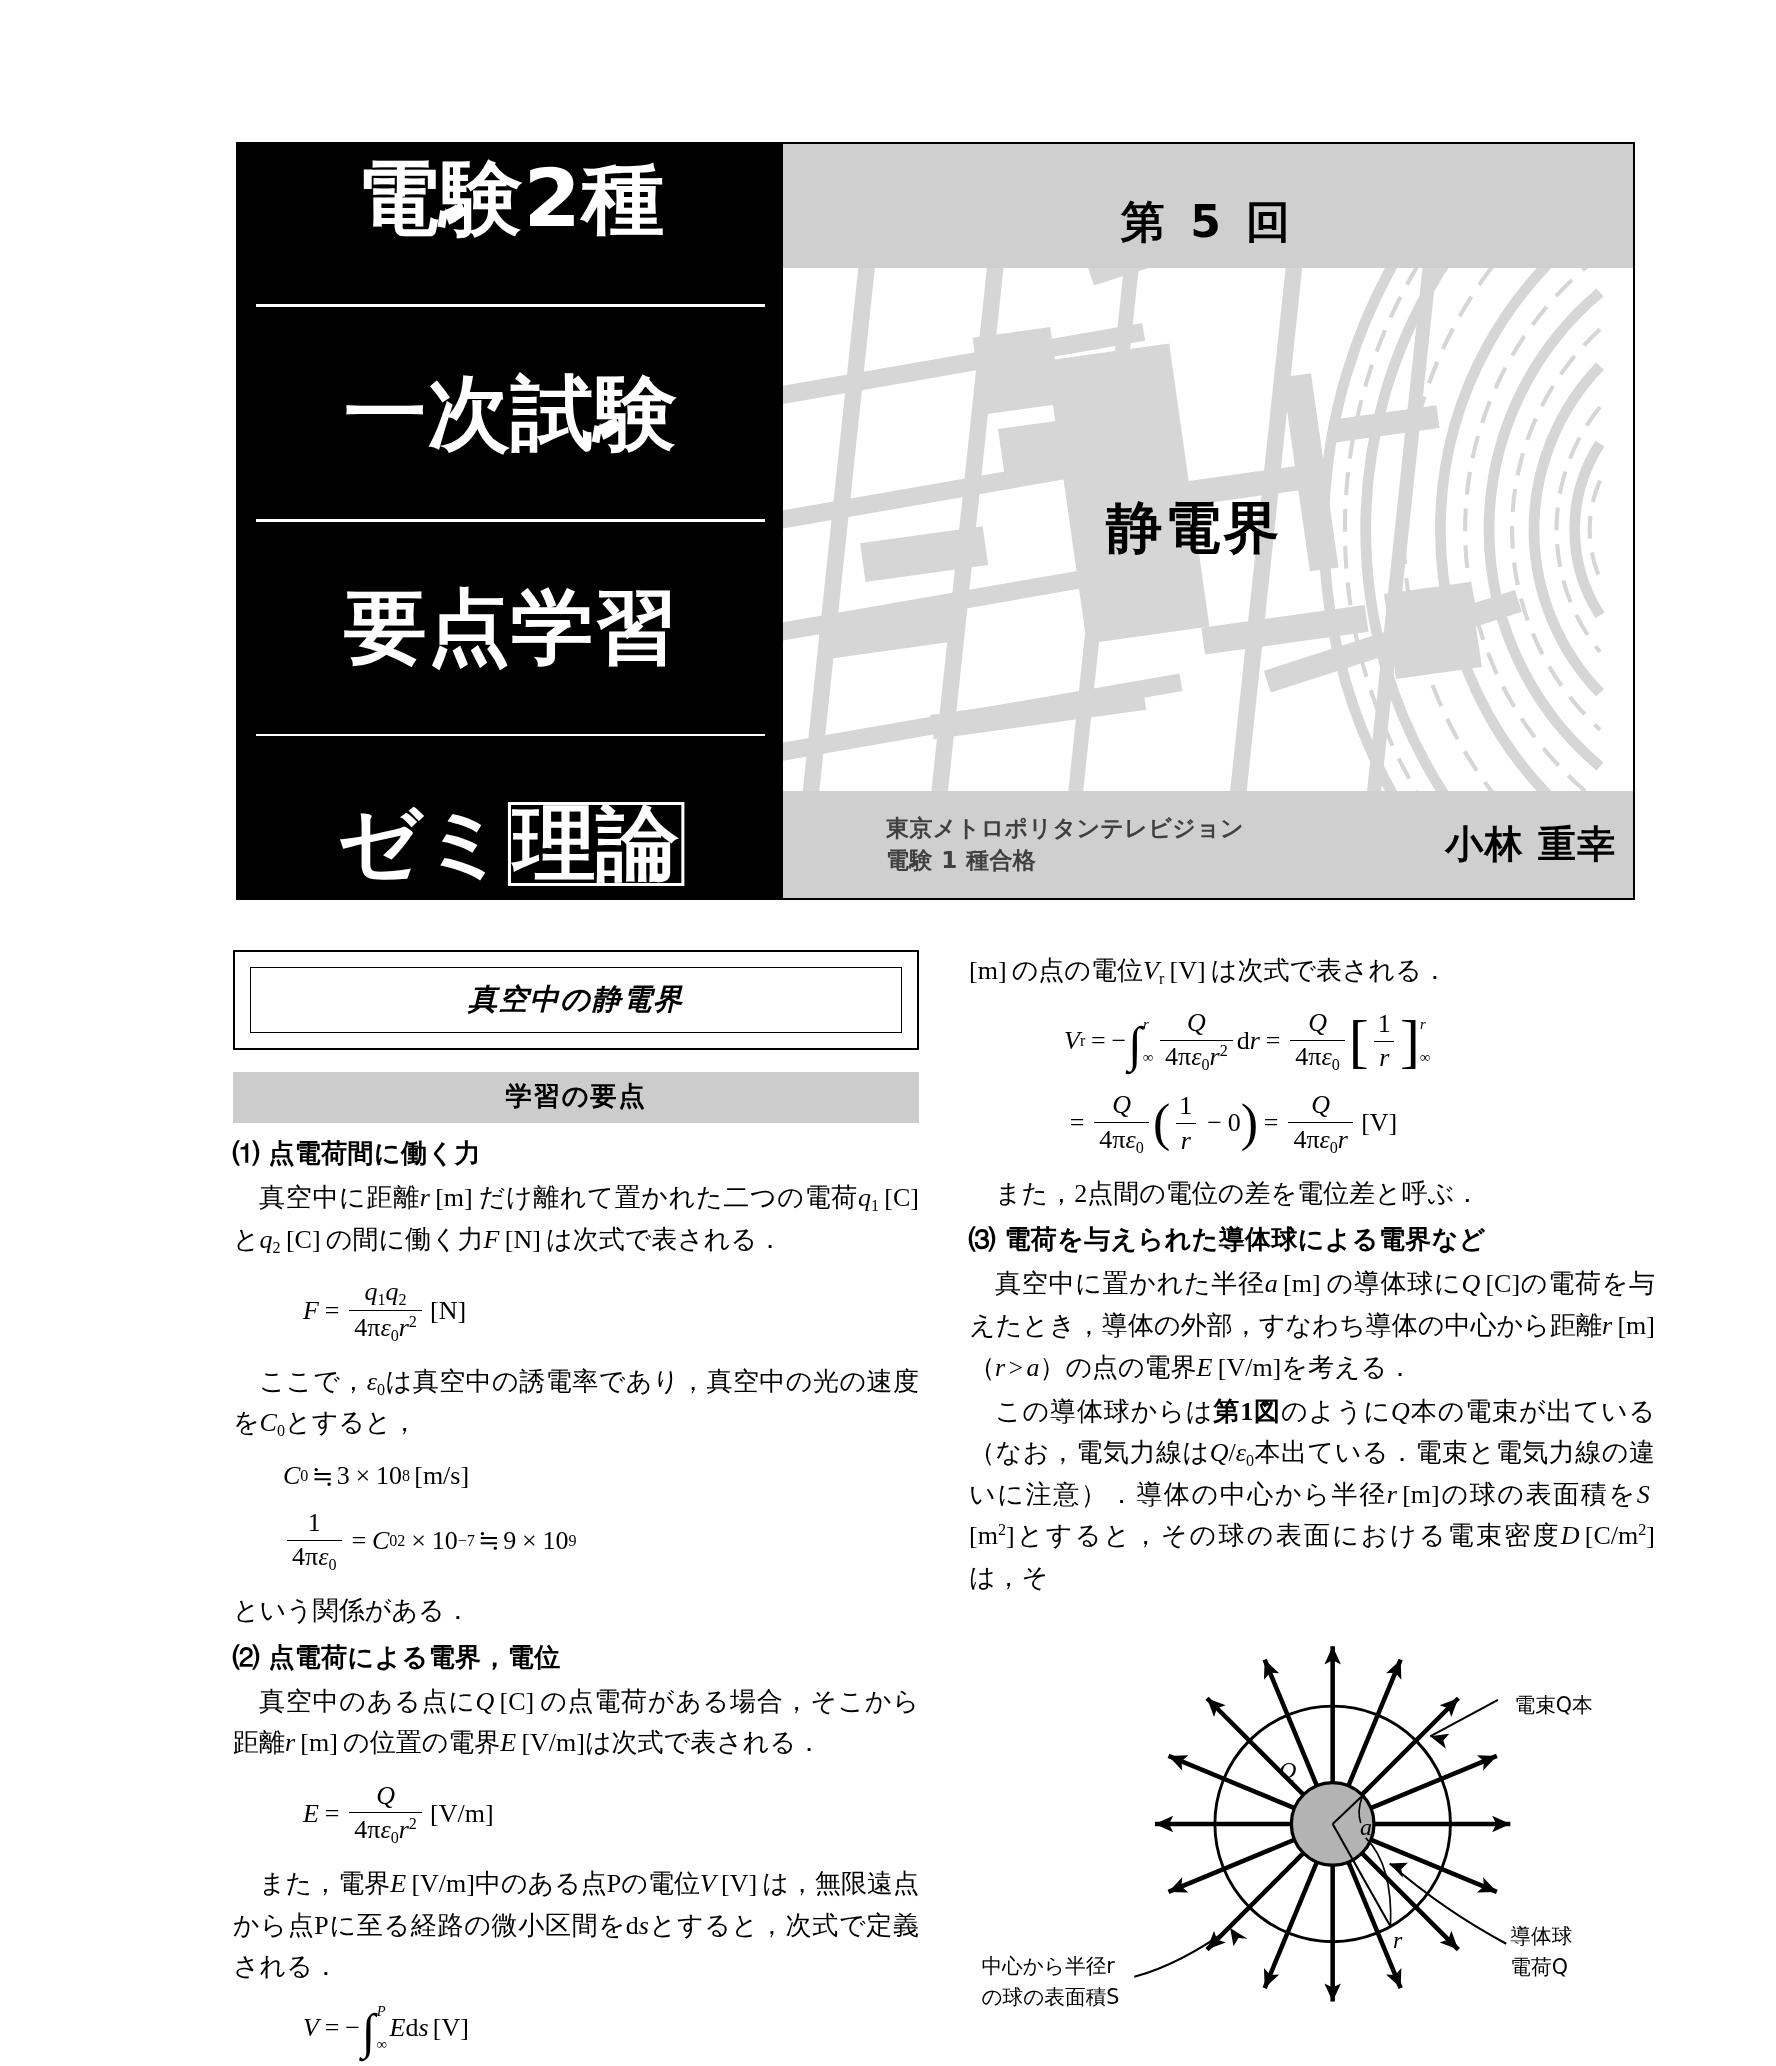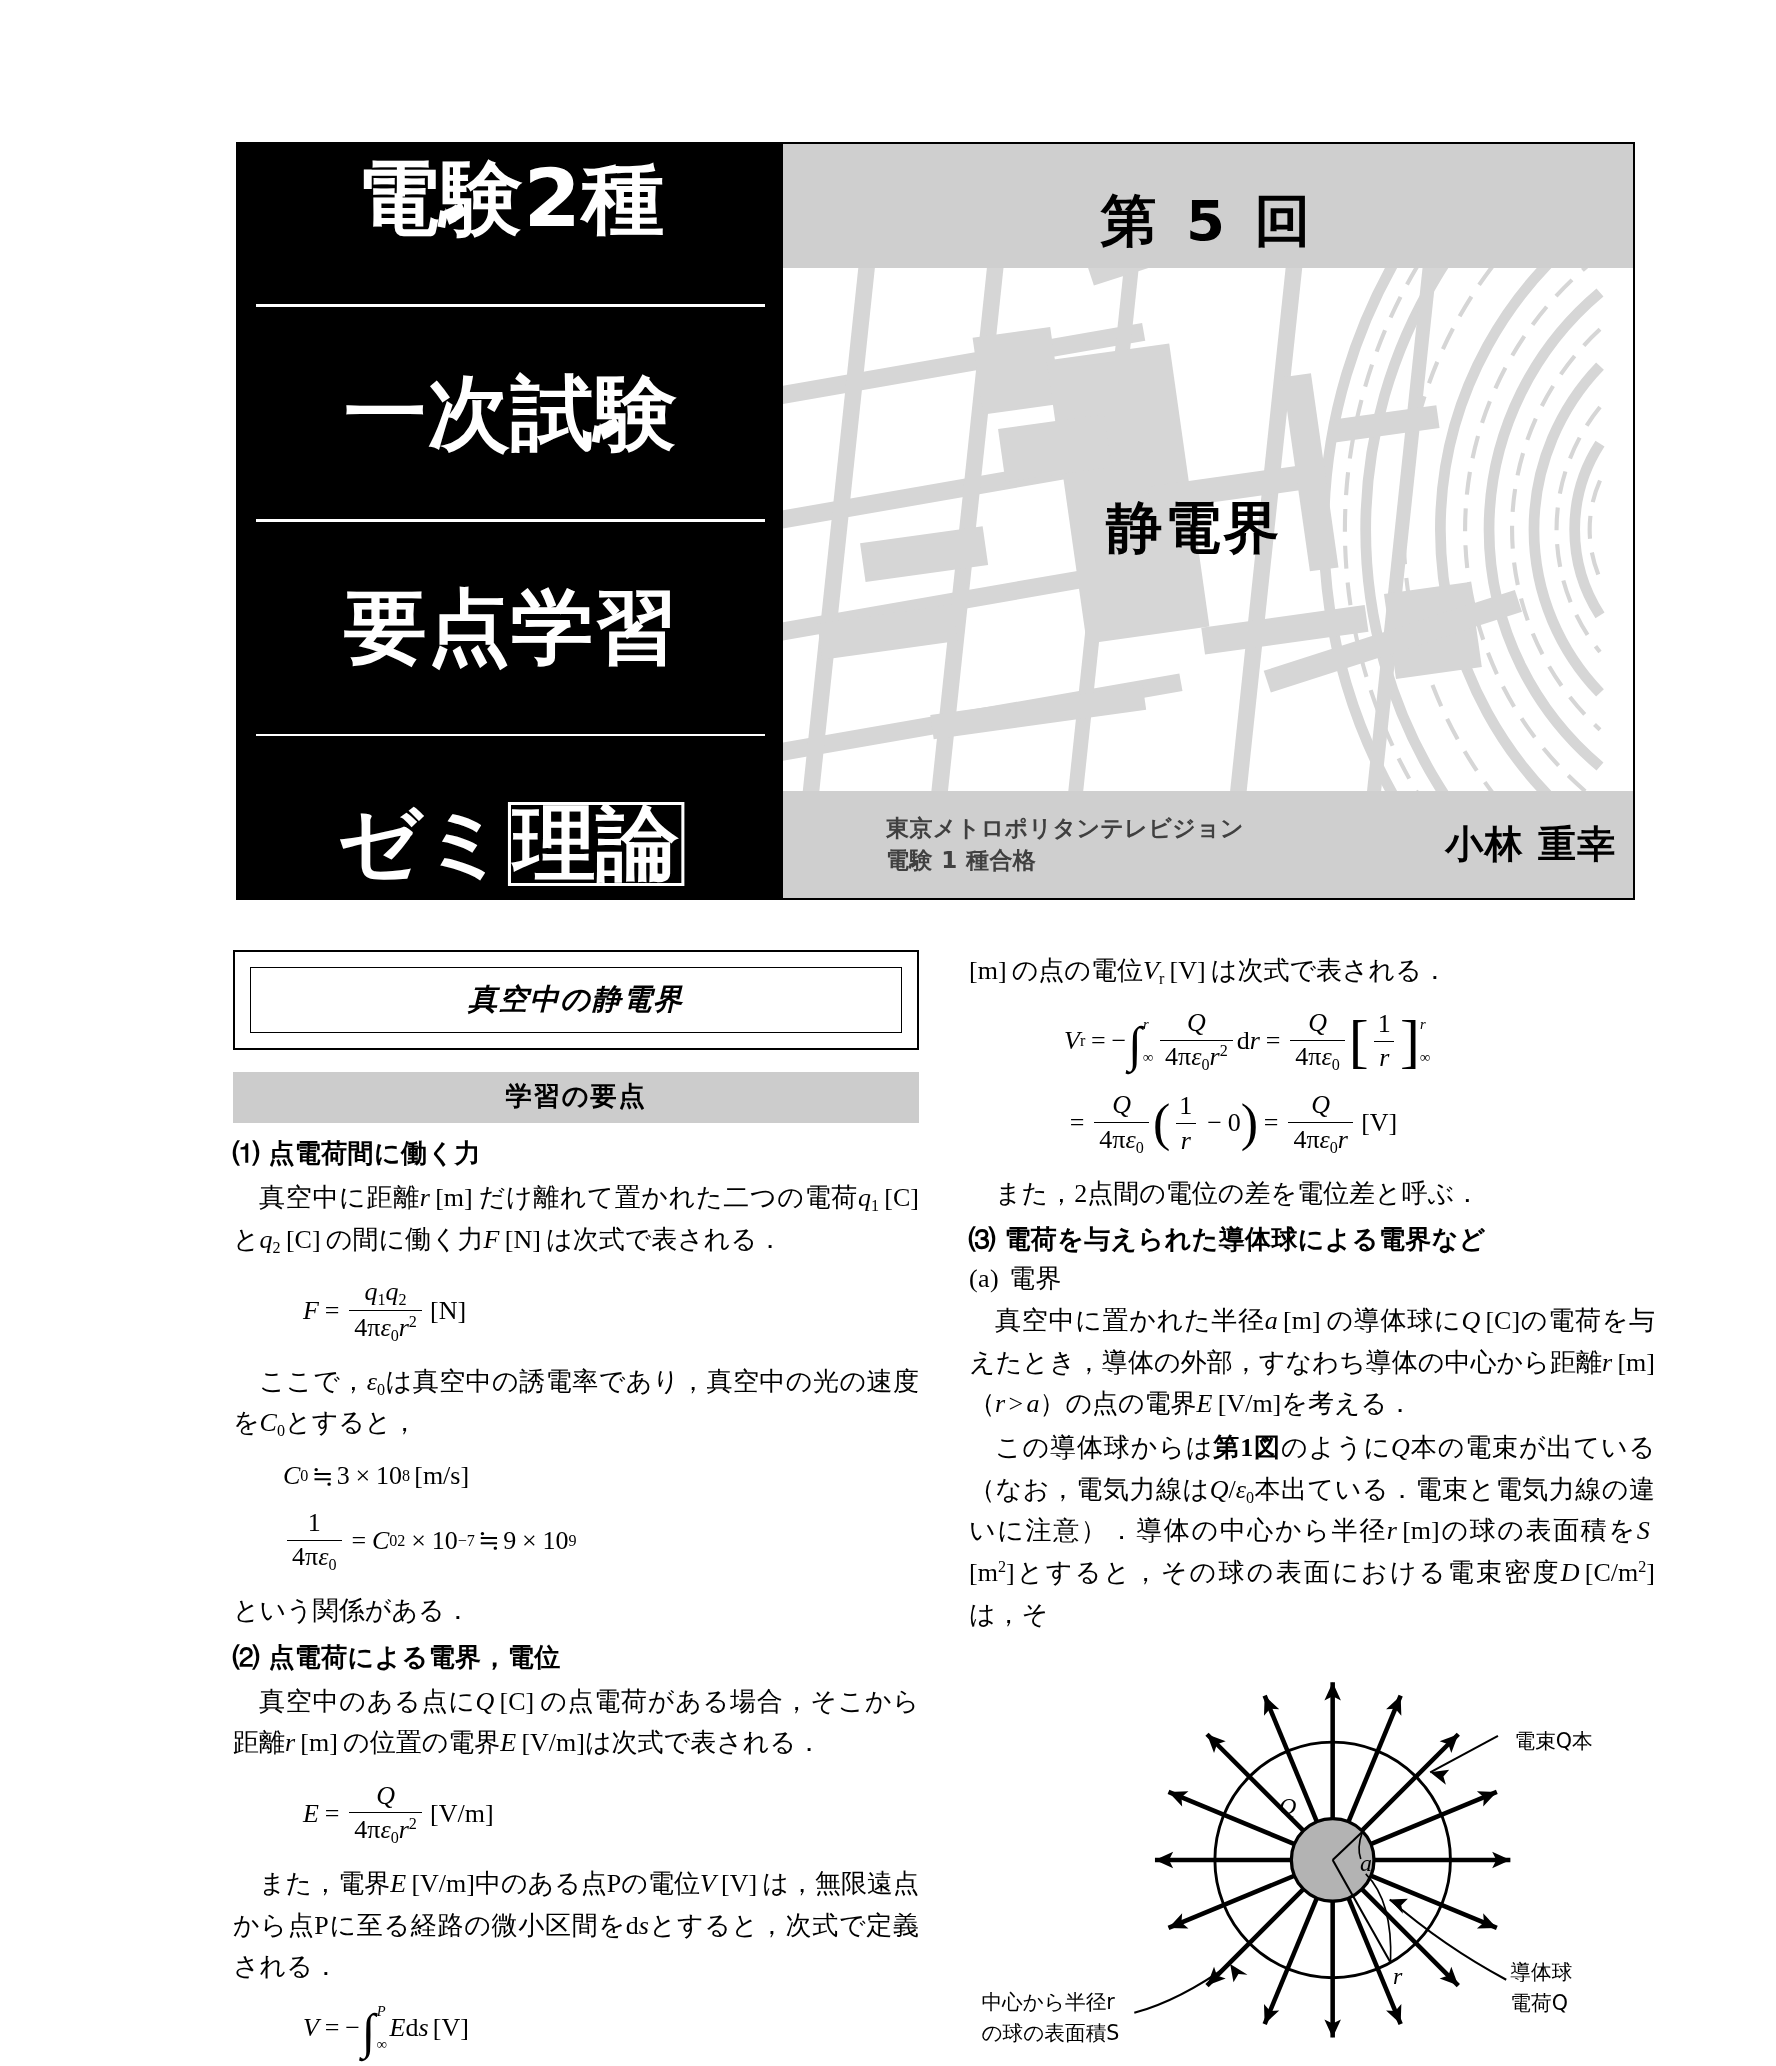--- a/index.html
+++ b/index.html
@@ -33,21 +33,21 @@
 
   .mast-right{
     flex:1;position:relative;background:#d2d2d2;overflow:hidden;
   }
   .mast-issue{
     position:relative;z-index:5;height:124px;background:#cfcfcf;
     display:flex;align-items:center;justify-content:center;
   }
   .mast-issue span{
     font-family:"DejaVu Sans","Liberation Sans",sans-serif;font-weight:700;
-    font-size:56px;letter-spacing:5px;color:#000;margin-top:32px;
+    font-size:44px;letter-spacing:5px;color:#000;margin-top:32px;
   }
   .mast-art{position:absolute;left:0;top:124px;right:0;bottom:107px;background:#fff;overflow:hidden;}
   .mast-art svg{position:absolute;left:0;top:0;width:100%;height:100%;}
   .mast-theme{
     position:absolute;z-index:6;left:0;right:0;top:46%;
     text-align:center;
     font-family:"DejaVu Sans","Liberation Sans",sans-serif;font-weight:700;
     font-size:56px;letter-spacing:2.5px;color:#000;
     transform:translateX(-14px);
   }
@@ -404,23 +404,20 @@
       </span>
       <span class="mu unit">[V]</span>
     </div>
 
     <p class="body ind">また，2点間の電位の差を電位差と呼ぶ．</p>
 
     <div class="h-item">
       <span class="num">⑶</span><span>電荷を与えられた導体球による電界など</span>
     </div>
 
-    <div class="h-sub">
-      <span class="num">(a)</span><span>電界</span>
-    </div>
 
     <p class="body ind">
       真空中に置かれた半径<span class="mi">a</span> <span class="mu">[m]</span> の導体球に<span class="mi">Q</span> <span class="mu">[C]</span>の電荷を与えたとき，導体の外部，すなわち導体の中心から距離<span class="mi">r</span> <span class="mu">[m]</span>（<span class="mi">r</span><span class="opn">&gt;</span><span class="mi">a</span>）の点の電界<span class="mi">E</span> <span class="mu">[V/m]</span>を考える．
     </p>
 
     <p class="body ind">
       この導体球からは<b>第1図</b>のように<span class="mi">Q</span>本の電束が出ている（なお，電気力線は<span class="mi">Q</span><span class="mu">/</span><span class="mi">ε</span><span class="subn">0</span>本出ている．電束と電気力線の違いに注意）．導体の中心から半径<span class="mi">r</span> <span class="mu">[m]</span>の球の表面積を<span class="mi">S</span> <span class="mu">[m<span class="sup">2</span>]</span>とすると，その球の表面における電束密度<span class="mi">D</span> <span class="mu">[C/m<span class="sup">2</span>]</span>は，そ
     </p>
 
     <div class="figwrap">

